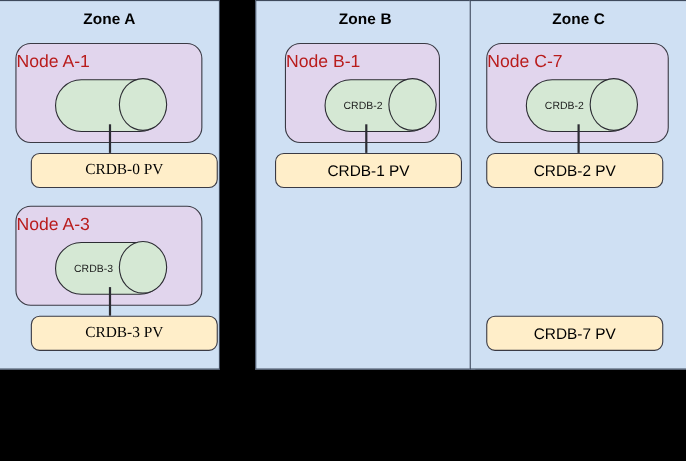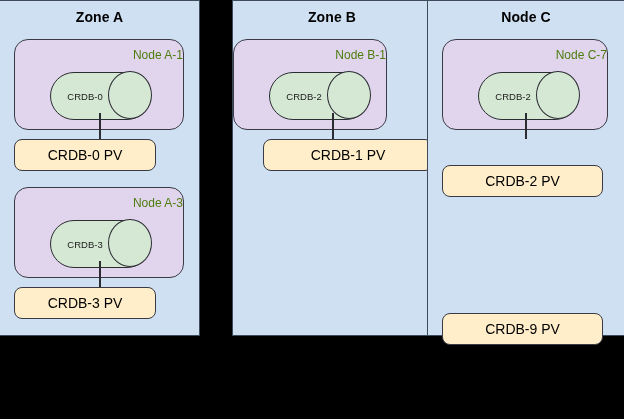--- a/index.html
+++ b/index.html
@@ -51,30 +51,30 @@
     background: #e1d5ed;
     border: 1px solid #3a3a44;
     border-radius: 14px;
     box-sizing: border-box;
   }
   .node-title {
     position: absolute;
     top: 8px;
     left: 0;
     width: 100%;
-    text-align: right;
-    font-size: 12px;
-    color: #4d7c0f;
+    text-align: left;
+    font-size: 16px;
+    color: #b91c1c;
   }
 
   
   .node.row1 { top: 38px;  height: 91px; }
   .node.row2 { top: 186px; height: 91px; }
   .node.col-a { left: 14px;  width: 170px; }
-  .node.col-b { left: 0;  width: 154px; }
+  .node.col-b { left: 26px;  width: 141px; }
   .node.col-c { left: 14px;  width: 166px; }
 
   
   .cylinder {
     position: absolute;
     top: 32px;
     left: 35px;
     width: 101px;
     height: 48px;
   }
@@ -119,23 +119,23 @@
     border-radius: 8px;
     box-sizing: border-box;
     display: flex;
     align-items: center;
     justify-content: center;
     font-size: 14px;
     color: #000000;
   }
   .pv.row1 { top: 138px; height: 32px; }
   .pv.row2 { top: 286px; height: 32px; }
-  .pv.col-a { left: 14px;  width: 142px; }
-  .pv.col-b { left: 30px;  width: 170px; }
-  .pv.col-c { left: 14px;  width: 161px; margin-top: 26px; }
+  .pv.col-a { left: 28px;  width: 170px; font-family: Liberation Serif, serif; }
+  .pv.col-b { left: 17px;  width: 170px; }
+  .pv.col-c { left: 14px;  width: 161px; }
 
   
   .connector {
     position: absolute;
     width: 1.6px;
     background: #2c2c33;
   }
   .connector.row1 { top: 112px; height: 26px; }
   .connector.row2 { top: 260px; height: 26px; }
   .connector.col-a { left: 99px; }
@@ -148,21 +148,20 @@
 <div id="canvas">
 
   <div class="zone" id="zone-a">
     <div class="zone-title">Zone A</div>
 
     <div class="node row1 col-a">
       <div class="node-title">Node A-1</div>
       <div class="cylinder">
         <div class="cyl-body"></div>
         <div class="cyl-cap"></div>
-        <div class="cyl-label">CRDB-0</div>
       </div>
     </div>
     <div class="connector row1 col-a"></div>
     <div class="pv row1 col-a">CRDB-0 PV</div>
 
     <div class="node row2 col-a">
       <div class="node-title">Node A-3</div>
       <div class="cylinder">
         <div class="cyl-body"></div>
         <div class="cyl-cap"></div>
@@ -183,29 +182,29 @@
         <div class="cyl-cap"></div>
         <div class="cyl-label">CRDB-2</div>
       </div>
     </div>
     <div class="connector row1 col-b"></div>
     <div class="pv row1 col-b">CRDB-1 PV</div>
 
   </div>
 
   <div class="zone" id="zone-c">
-    <div class="zone-title">Node C</div>
+    <div class="zone-title">Zone C</div>
 
     <div class="node row1 col-c">
       <div class="node-title">Node C-7</div>
       <div class="cylinder">
         <div class="cyl-body"></div>
         <div class="cyl-cap"></div>
         <div class="cyl-label">CRDB-2</div>
       </div>
     </div>
     <div class="connector row1 col-c"></div>
     <div class="pv row1 col-c">CRDB-2 PV</div>
 
-    <div class="pv row2 col-c">CRDB-9 PV</div>
+    <div class="pv row2 col-c">CRDB-7 PV</div>
   </div>
 
 </div>
 
 </body></html>

